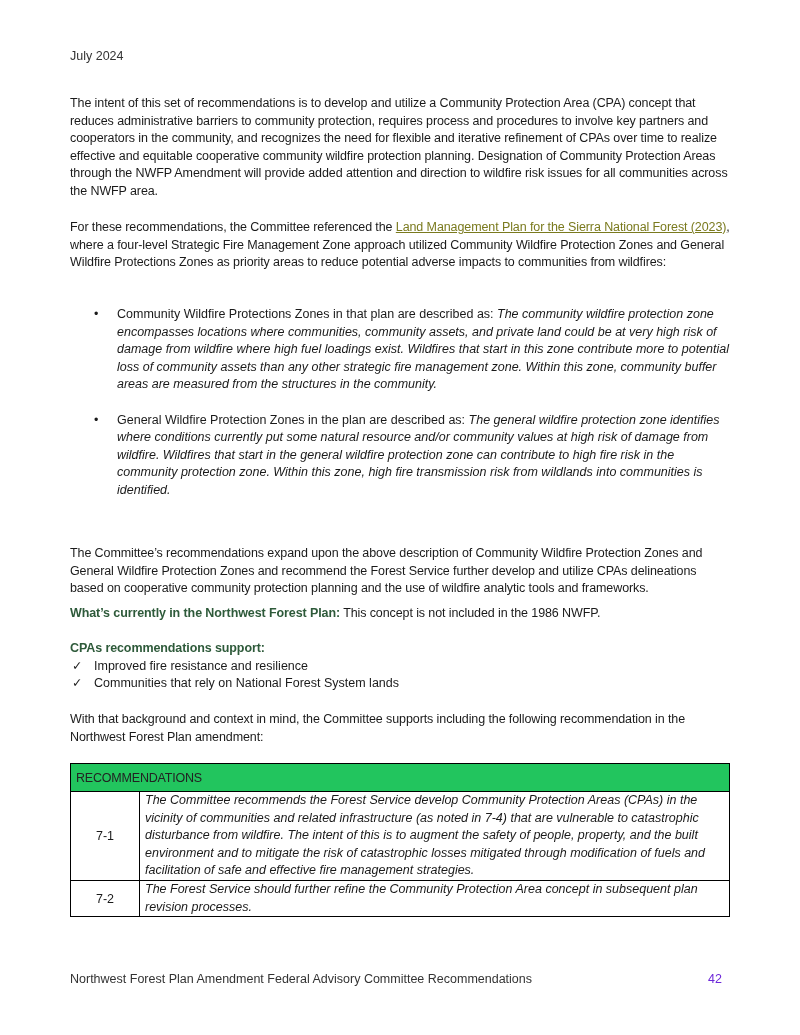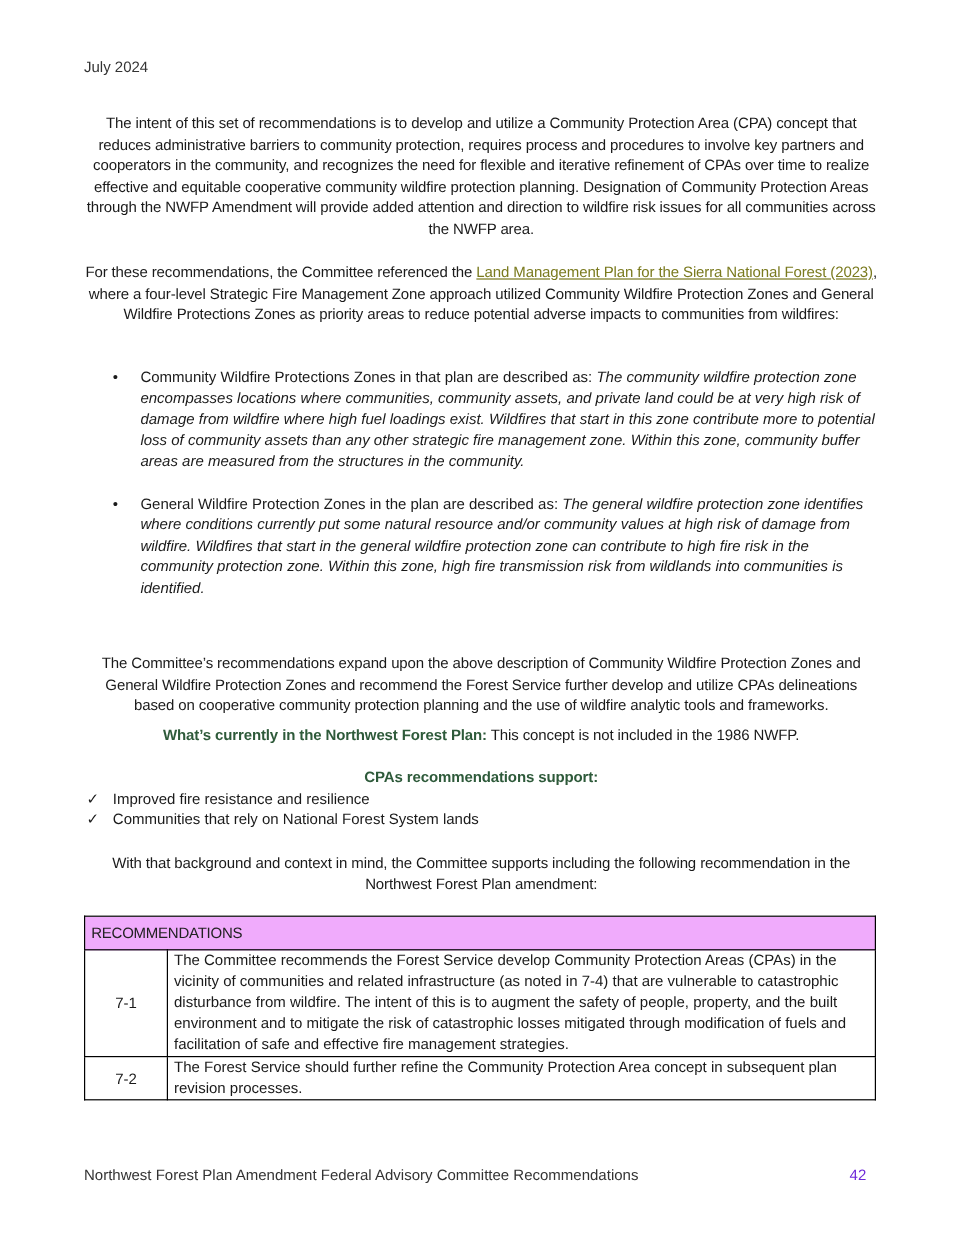--- a/index.html
+++ b/index.html
@@ -1,38 +1,38 @@
 <!DOCTYPE html>
 <html><head>
 <meta charset="utf-8">
 <style>
   html, body { margin: 0; padding: 0; background: #ffffff; }
   body { width: 800px; height: 1035px; position: relative; overflow: hidden;
          font-family: "Liberation Sans", sans-serif; color: #1a1a1a; }
   .header-date { position: absolute; top: 49px; left: 70px; font-size: 12.5px; color: #333; }
-  p, .para { font-size: 12.5px; line-height: 17.6px; margin: 0; letter-spacing: -0.1px; text-align: center; }
+  p, .para { font-size: 12.5px; line-height: 17.6px; margin: 0; letter-spacing: -0.1px; }
   .p1 { position: absolute; top: 95px; left: 70px; width: 662px; }
   .p2 { position: absolute; top: 219px; left: 70px; width: 662px; }
   a.link { color: #7a7a1e; }
   ul.bullets { position: absolute; top: 306px; left: 70px; width: 662px; margin: 0; padding: 0; list-style: none; }
   ul.bullets li { position: relative; padding-left: 47px; font-size: 12.5px; line-height: 17.6px; margin-bottom: 17.6px; }
   ul.bullets li .dot { position: absolute; left: 24px; top: 0; }
   ul.bullets li em { font-style: italic; }
   .p3 { position: absolute; top: 545px; left: 70px; width: 662px; }
   .p4 { position: absolute; top: 605px; left: 70px; width: 662px; }
   .green { color: #2e5a3a; font-weight: bold; }
   .support { position: absolute; top: 640px; left: 70px; width: 662px; }
   .check-item { font-size: 12.5px; line-height: 17.6px; position: relative; padding-left: 24px; }
   .check-item .check { position: absolute; left: 2px; top: 0; }
   .p5 { position: absolute; top: 711px; left: 70px; width: 662px; }
   table.rec { position: absolute; top: 763px; left: 70px; width: 660px; border-collapse: collapse; font-size: 12.5px; }
   table.rec td, table.rec th { border: 1px solid #000; }
-  table.rec th { background: #f0abfc; text-align: left; font-weight: normal; padding: 4px 5px; height: 19px; color: #222; letter-spacing: -0.2px; }
+  table.rec th { background: #22c55e; text-align: left; font-weight: normal; padding: 4px 5px; height: 19px; color: #222; letter-spacing: -0.2px; }
   table.rec td.num { width: 66px; text-align: center; vertical-align: middle; }
-  table.rec td.txt { padding: 0 5px; line-height: 17.6px; }
+  table.rec td.txt { padding: 0 5px; line-height: 17.6px; font-style: italic; }
   .footer-title { position: absolute; top: 972px; left: 70px; font-size: 12.5px; color: #333; }
   .footer-page { position: absolute; top: 972px; left: 708px; font-size: 12.5px; color: #6d28d9; }
 </style>
 </head>
 <body>
 
 <div class="header-date">July 2024</div>
 
 <p class="p1">The intent of this set of recommendations is to develop and utilize a Community Protection Area (CPA) concept that reduces administrative barriers to community protection, requires process and procedures to involve key partners and cooperators in the community, and recognizes the need for flexible and iterative refinement of CPAs over time to realize effective and equitable cooperative community wildfire protection planning. Designation of Community Protection Areas through the NWFP Amendment will provide added attention and direction to wildfire risk issues for all communities across the NWFP area.</p>
 

